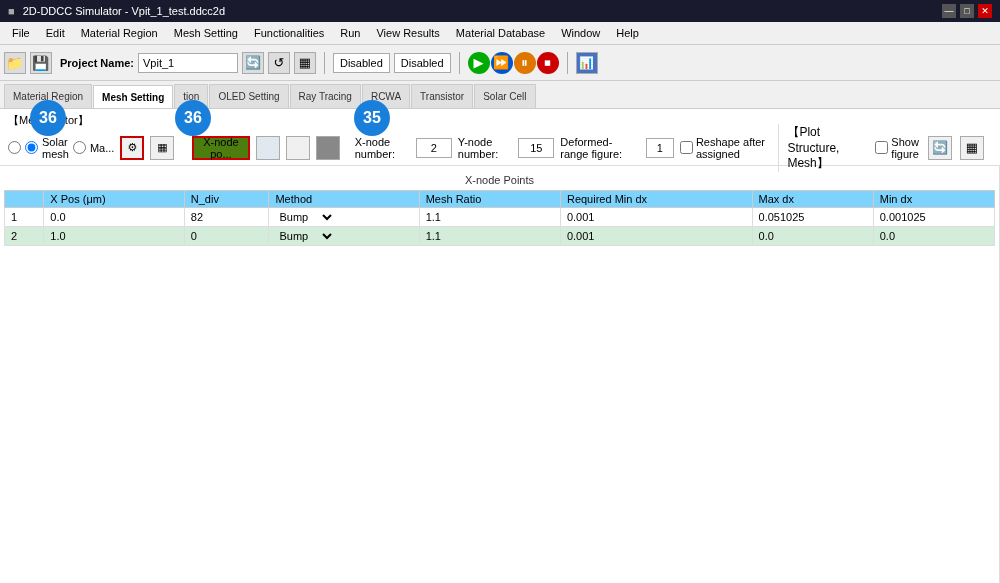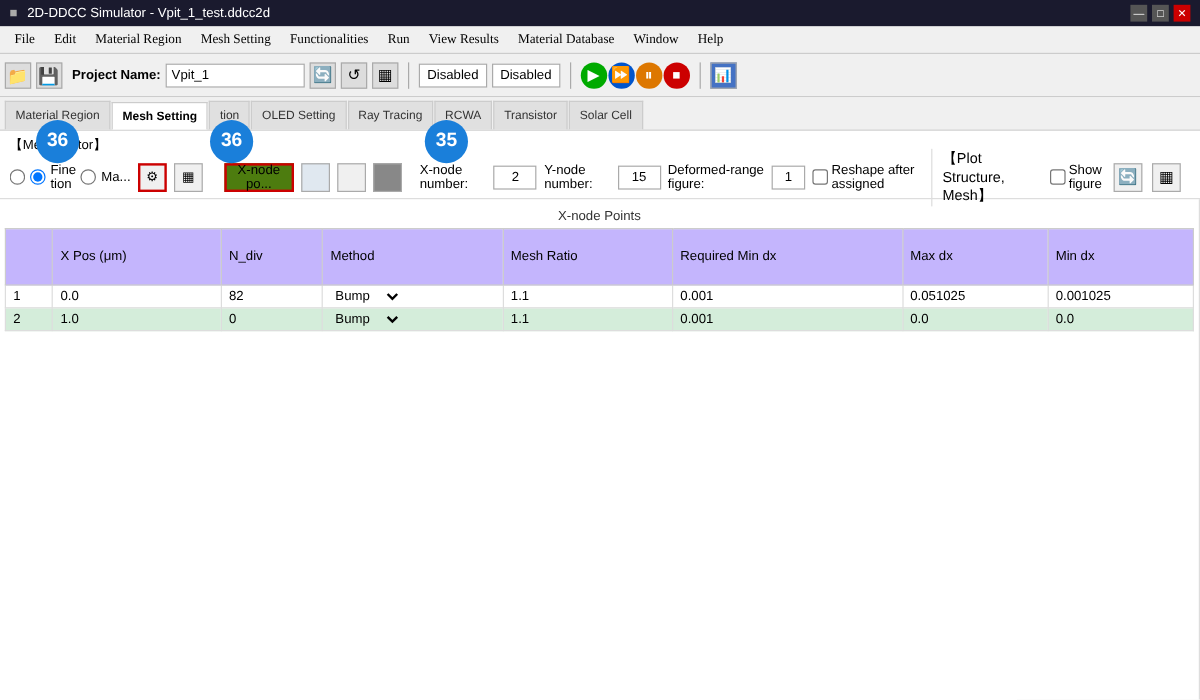--- a/index.html
+++ b/index.html
@@ -28,21 +28,20 @@
     }
 
     
     .menu-bar {
       background: #f0f0f0;
       border-bottom: 1px solid #ccc;
       height: 22px;
       display: flex;
       align-items: center;
       padding: 11px 4px;
-      font-family: Liberation Serif, serif;
     }
     .menu-item {
       padding: 2px 8px;
       cursor: pointer;
       font-size: 11px;
       color: #000;
     }
 
     
     .toolbar {
@@ -61,21 +60,21 @@
       display: flex; align-items: center; justify-content: center;
       cursor: pointer;
       font-size: 12px;
     }
     .project-label { font-size: 11px; font-weight: bold; margin-left: 4px; }
     .project-input {
       height: 20px;
       border: 1px solid #aaa;
       padding: 0 4px;
       font-size: 11px;
-      width: 116px;
+      width: 100px;
       background: white;
     }
     .toolbar-sep { width: 1px; background: #aaa; height: 22px; margin: 0 4px; }
     .status-btn {
       height: 20px;
       border: 1px solid #aaa;
       padding: 0 6px;
       font-size: 11px;
       background: white;
       cursor: pointer;
@@ -228,23 +227,23 @@
       padding: 4px 0 4px 0;
       color: #333;
     }
 
     table {
       border-collapse: collapse;
       width: 100%;
       font-size: 11px;
     }
     th {
-      background: #c4b5fd;
+      background: #7dd3fc;
       border: 1px solid #ccc;
-      padding: 17px 6px;
+      padding: 2px 6px;
       text-align: left;
       font-weight: normal;
       font-size: 11px;
     }
     td {
       border: 1px solid #ddd;
       padding: 2px 6px;
       font-size: 11px;
     }
     tr.row-green td {
@@ -372,21 +371,21 @@
 
   <div class="content">
 
     <div class="mesh-editor-header">【Mesh Editor】</div>
 
     <div class="mesh-editor-toolbar">
 
       <div class="radio-group">
         <input type="radio" name="meshMode" id="radio1" style="">
         <input type="radio" name="meshMode" id="radio2" checked="" style="">
-        <label for="radio2">Fine tion</label>
+        <label for="radio2">Solar mesh</label>
         <input type="radio" name="meshMode" id="radio3" style="">
         <label for="radio3">Ma...</label>
       </div>
 
       <button class="mesh-btn red-border">
         <span>⚙</span>
       </button>
 
       <button class="mesh-btn">
         <span>▦</span>

